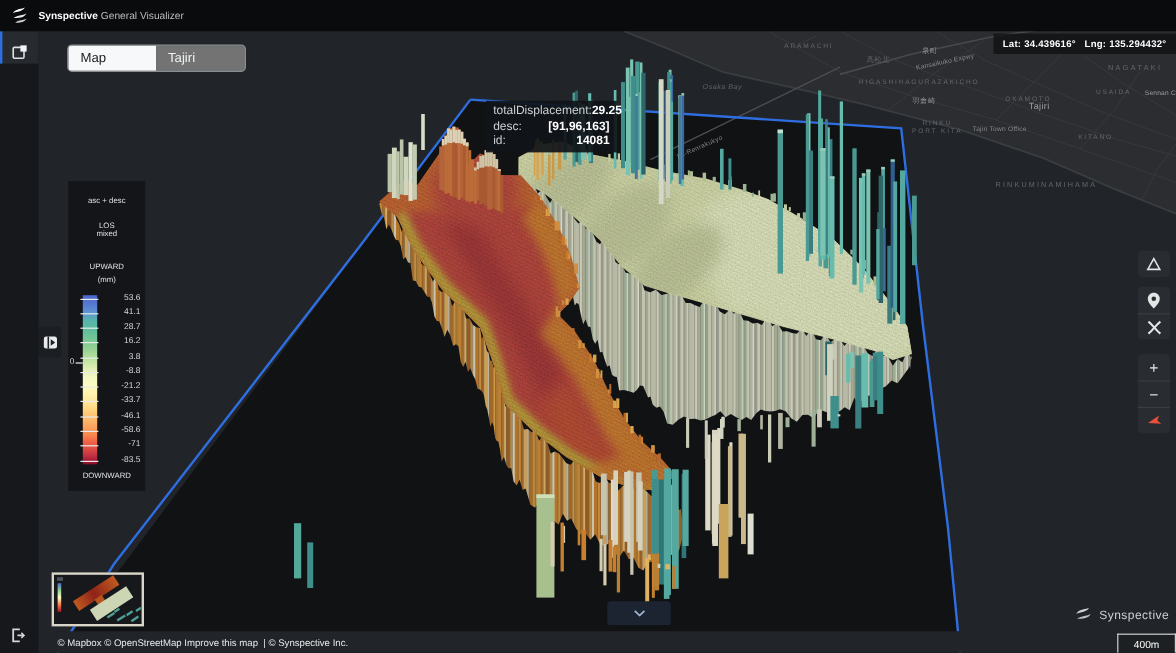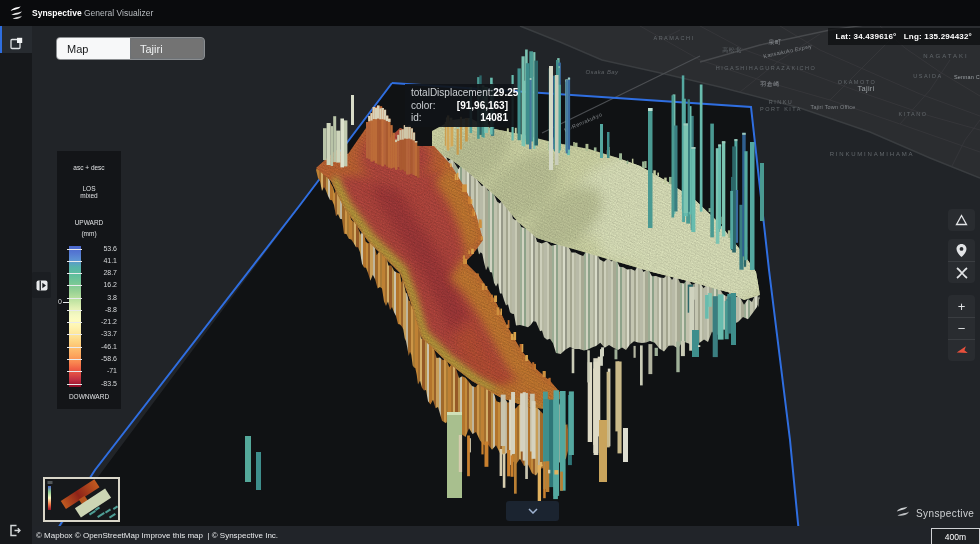--- a/index.html
+++ b/index.html
@@ -22,21 +22,21 @@
 .lbar { position:absolute; left:12px; top:95px; width:11.5px; height:141px; background:linear-gradient(to bottom, #4a66cc 0%, #5578d2 5%, #5d93d4 10%, #57b3ab 15%, #5dbd9d 20%, #76c795 26%, #97d194 32%, #bce2a0 38%, #e1f0b4 44%, #f4f8c2 49%, #fdfcc0 53%, #fef2ae 58%, #fee598 63%, #fdd27f 68%, #fdbb6c 73%, #fca35c 78%, #f8834f 83%, #f16045 87%, #dd4a44 91%, #c12f43 95%, #8c0c26 100%); }
 .tick { position:absolute; left:10px; width:15px; height:1px; background:#e8eaec; }
 .tlab { position:absolute; left:27px; width:33px; text-align:right; font-size:7px; color:#d7d9db; }
 .zlab { position:absolute; left:-3px; width:8px; text-align:right; font-size:7px; color:#d7d9db; }
 .legend .up { position:absolute; top:68px; width:64px; text-align:center; }
 .legend .mm { position:absolute; top:79px; width:64px; text-align:center; }
 .legend .down { position:absolute; top:242px; width:64px; text-align:center; }
 .collapse { position:absolute; left:32px; top:272px; width:19px; height:26px; background:#1b1e22; border-radius:2px; z-index:26; display:flex; align-items:center; justify-content:center; }
 .minimap { position:absolute; left:43px; top:477px; width:77px; height:45px; border:2px solid #d9d6c9; background:#16181b; z-index:26; overflow:hidden; }
 .attrib { position:absolute; left:32px; top:526px; width:948px; height:18px; background:#212429; z-index:25; display:flex; align-items:center; font-size:8px; color:#e8eaec; }
-.attrib span { margin-left:4px; }
+.attrib span { margin-left:16px; }
 .scalebox { position:absolute; right:0px; top:528px; width:49px; height:16px; border:1.5px solid #cfd1d3; border-bottom:none; background:rgba(26,28,30,0.5); z-index:26; color:#fff; font-size:8.5px; display:flex; align-items:center; justify-content:center; }
 .watermark { position:absolute; left:894px; top:505px; z-index:26; display:flex; align-items:center; color:#cfd2d4; font-size:10px; letter-spacing:0.4px; }
 .chevbtn { position:absolute; left:506px; top:501px; width:53px; height:20px; background:#1b2430; border-radius:3px; z-index:26; display:flex; align-items:center; justify-content:center; }
 .ctrl { position:absolute; left:948px; width:27px; background:#292c30; border-radius:4px; z-index:26; }
 .ctrl .b { width:27px; height:22px; display:flex; align-items:center; justify-content:center; color:#e2e4e6; }
 .ctrl .b + .b { border-top:1px solid #3a3d41; }
 .exiticon { position:absolute; left:9px; top:523px; z-index:31; }
 </style></head>
 <body>
 <svg id="scene" width="980" height="544">
@@ -490,21 +490,21 @@
     <div class="t1">Map</div>
     <div class="t2">Tajiri</div>
   </div>
 <div class="latlng">Lat:&nbsp;34.439616°&nbsp;&nbsp;&nbsp;Lng:&nbsp;135.294432°</div>
 <div class="tooltip">
   <div class="row">
       <span>totalDisplacement:</span>
       <b>29.25</b>
     </div>
   <div class="row">
-      <span>color:</span>
+      <span>desc:</span>
       <b>[91,96,163]</b>
     </div>
   <div class="row">
       <span>id:</span>
       <b>14081</b>
     </div>
 </div>
 <div class="legend">
   <div class="c" style="padding-top:13px">asc + desc</div>
   <div class="c" style="padding-top:14px">LOS</div>

